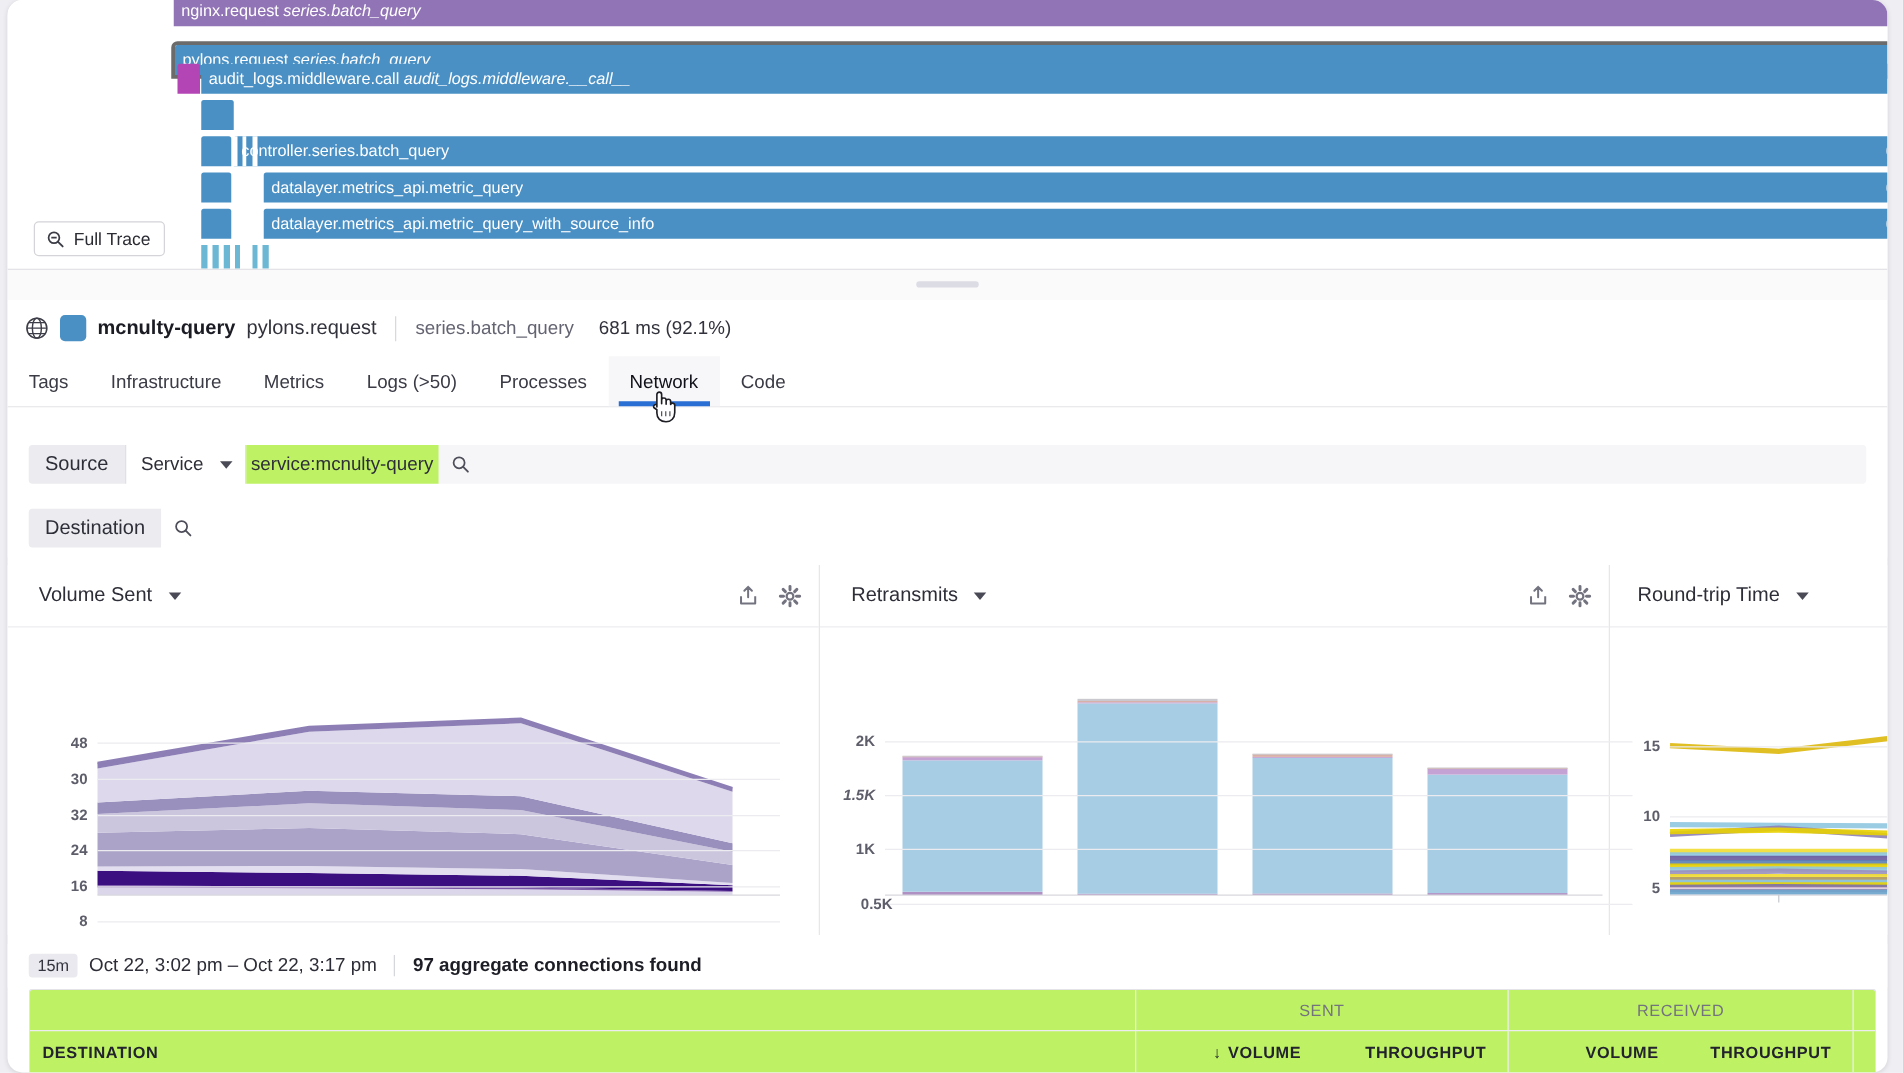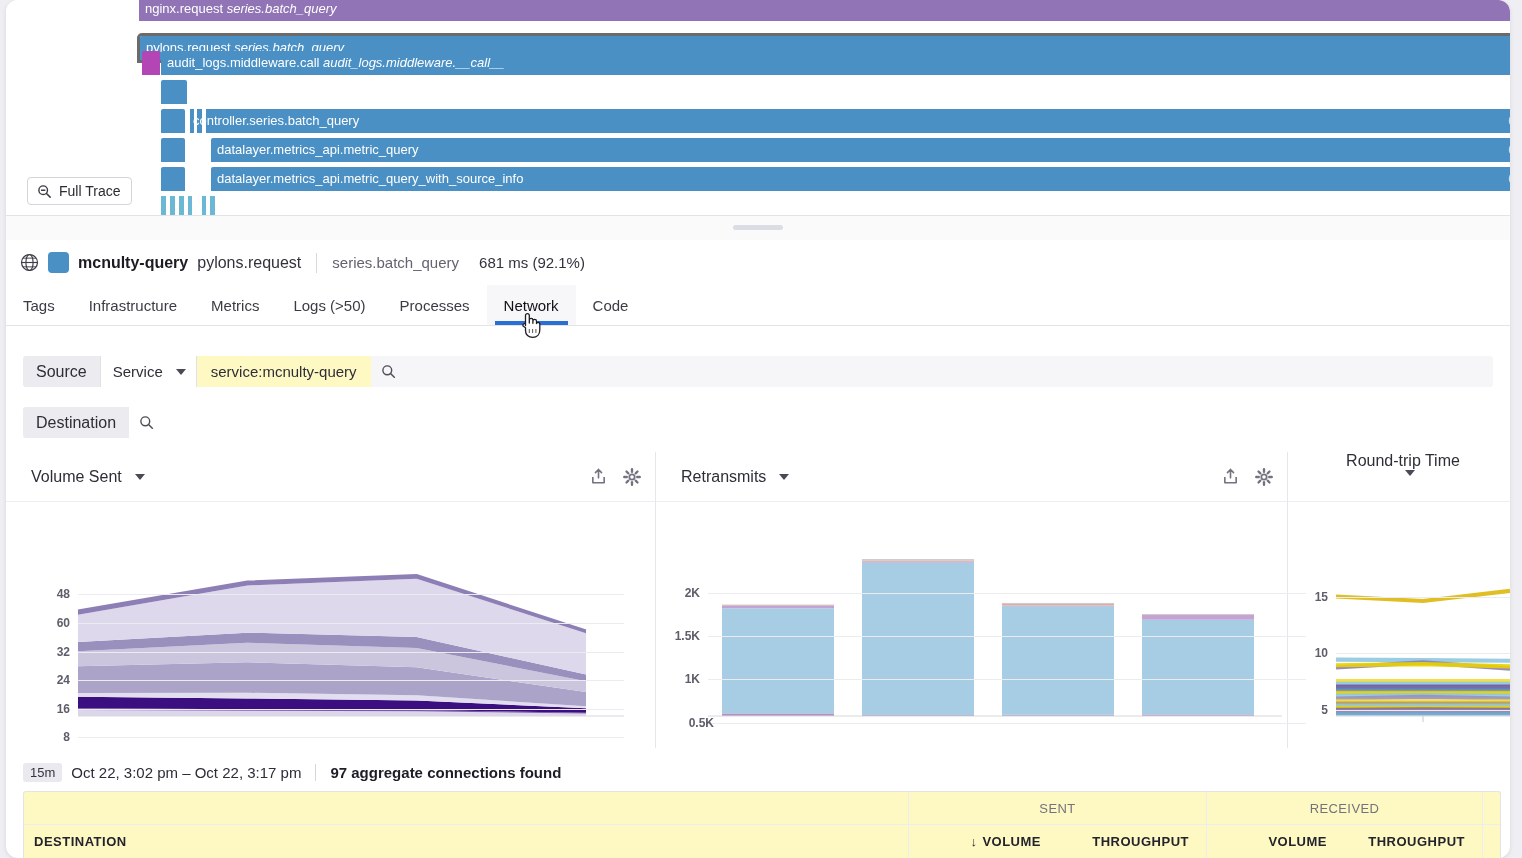--- a/index.html
+++ b/index.html
@@ -122,22 +122,22 @@
     display: flex; align-items: center; padding: 0 13px;
     background: #ebebf0; color: #2e2e38; font-size: 16px;
     border-radius: 3px 0 0 3px;
   }
   .fselect {
     display: flex; align-items: center; gap: 13px; padding: 0 10px 0 12px;
     background: #ffffff; border-left: 1px solid #e0e0e6; border-right: 1px solid #e0e0e6;
     font-size: 15px; color: #2e2e38; cursor: pointer;
   }
   .ftag {
-    display: flex; align-items: center; padding: 0 14px;
-    background: #fef9c3; font-size: 15px; color: #2e2e38; cursor: pointer;
+    display: flex; align-items: center; padding: 0 4px;
+    background: #bef264; font-size: 15px; color: #2e2e38; cursor: pointer;
   }
   .fsearch {
     display: flex; align-items: center; gap: 8px; padding: 0 10px;
     background: #f6f6f8; flex: 1; border-radius: 0 3px 3px 0; cursor: text;
   }
   .caret { width: 0; height: 0; border-left: 5px solid transparent; border-right: 5px solid transparent; border-top: 6px solid #4a4a56; }
 
   
   .charts {
     position: absolute; left: 0; top: 452px; width: 1504px; height: 296px;
@@ -180,21 +180,21 @@
   }
   .range { font-size: 15px; color: #2d2d37; }
   .tdiv { width: 1px; height: 17px; background: #d6d6dd; margin: 0 5px; }
   .agg { font-size: 15px; font-weight: 700; color: #1d1d26; }
 
   
   .tbl {
     position: absolute; left: 17px; top: 791px; width: 1478px; height: 67px;
     border: 1px solid #e3e3e8; border-bottom: none;
     border-radius: 3px 3px 0 0;
-    background: #fef9c3; overflow: hidden;
+    background: #bef264; overflow: hidden;
   }
   .tgrp {
     position: absolute; left: 0; top: 0; right: 0; height: 33px;
     border-bottom: 1px solid #ededf1; display: flex;
   }
   .tgrp-cell {
     display: flex; align-items: center; justify-content: center;
     font-size: 13px; color: #73737f; letter-spacing: .4px;
     border-left: 1px solid #ededf1;
   }
@@ -384,21 +384,21 @@
               <div class="ylab" style="top: 264px; right: 585px;">0</div>
               <div class="gridline" style="left: 72px; top: 235.385px; width: 546px;"></div>
               <div class="ylab" style="top: 235.385px; right: 585px;">8</div>
               <div class="gridline" style="left: 72px; top: 206.769px; width: 546px;"></div>
               <div class="ylab" style="top: 206.769px; right: 585px;">16</div>
               <div class="gridline" style="left: 72px; top: 178.154px; width: 546px;"></div>
               <div class="ylab" style="top: 178.154px; right: 585px;">24</div>
               <div class="gridline" style="left: 72px; top: 149.538px; width: 546px;"></div>
               <div class="ylab" style="top: 149.538px; right: 585px;">32</div>
               <div class="gridline" style="left: 72px; top: 120.923px; width: 546px;"></div>
-              <div class="ylab" style="top: 120.923px; right: 585px;">60</div>
+              <div class="ylab" style="top: 120.923px; right: 585px;">30</div>
               <div class="gridline" style="left: 72px; top: 92.3077px; width: 546px;"></div>
               <div class="ylab" style="top: 92.3077px; right: 585px;">48</div>
               <div class="xlab" style="left: 241.333px; top: 276px;">15:05</div>
               <div class="xlab" style="left: 410.667px; top: 276px;">15:10</div>
               <div class="xlab" style="left: 580px; top: 276px;">15:15</div>
             </div>
       </div>
     </div>
 
     <div class="chart" style="width:632px">
@@ -450,32 +450,32 @@
               <line x1="52" y1="214" x2="626" y2="214" stroke="#d8d8de" stroke-width="1"></line>
             </svg>
         <div id="ax-retrans">
               <div class="gridline" style="left: 52px; top: 264px; width: 598px;"></div>
               <div class="ylab" style="top: 264px; right: 587px;">0K</div>
               <div class="gridline" style="left: 52px; top: 220.744px; width: 598px;"></div>
               <div class="ylab" style="top: 220.744px; right: 573px;">0.5K</div>
               <div class="gridline" style="left: 52px; top: 177.488px; width: 598px;"></div>
               <div class="ylab" style="top: 177.488px; right: 587px;">1K</div>
               <div class="gridline" style="left: 52px; top: 134.233px; width: 598px;"></div>
-              <div class="ylab" style="top: 134.233px; right: 587px;">1.5K</div>
+              <div class="ylab" style="top: 134.233px; right: 587px; font-style: italic;">1.5K</div>
               <div class="gridline" style="left: 52px; top: 90.9767px; width: 598px;"></div>
               <div class="ylab" style="top: 90.9767px; right: 587px;">2K</div>
               <div class="xlab" style="left: 192px; top: 276px;">15:05</div>
               <div class="xlab" style="left: 332px; top: 276px;">15:10</div>
               <div class="xlab" style="left: 472px; top: 276px;">15:15</div>
             </div>
       </div>
     </div>
 
     <div class="chart" style="width:222px">
-      <div class="chart-hdr" style="padding-left:22px;flex-direction:column;">
+      <div class="chart-hdr" style="padding-left:22px;">
         <span class="chart-title">Round-trip Time</span>
         <span class="caret"></span>
       </div>
       <div class="chart-body">
         <svg id="svg-rtt" width="222" height="246" viewBox="0 0 222 246">
               <path d="M48 94.5090909090909 L135 99.01818181818182 L222 88.87272727272727" fill="none" stroke="#ddb80d" stroke-width="4.2" opacity=".9"></path>
               <path d="M48 157.63636363636363 L135 158.2 L222 158.76363636363635" fill="none" stroke="#8fc7e0" stroke-width="4.2" opacity=".9"></path>
               <path d="M48 165.52727272727273 L135 160.45454545454544 L222 166.65454545454546" fill="none" stroke="#8d7fb5" stroke-width="4.2" opacity=".9"></path>
               <path d="M48 163.27272727272728 L135 162.14545454545456 L222 164.4" fill="none" stroke="#e8d000" stroke-width="4.2" opacity=".9"></path>
               <path d="M48 179.05454545454546 L135 179.05454545454546 L222 179.05454545454546" fill="none" stroke="#f2dd33" stroke-width="4.2" opacity=".9"></path>

